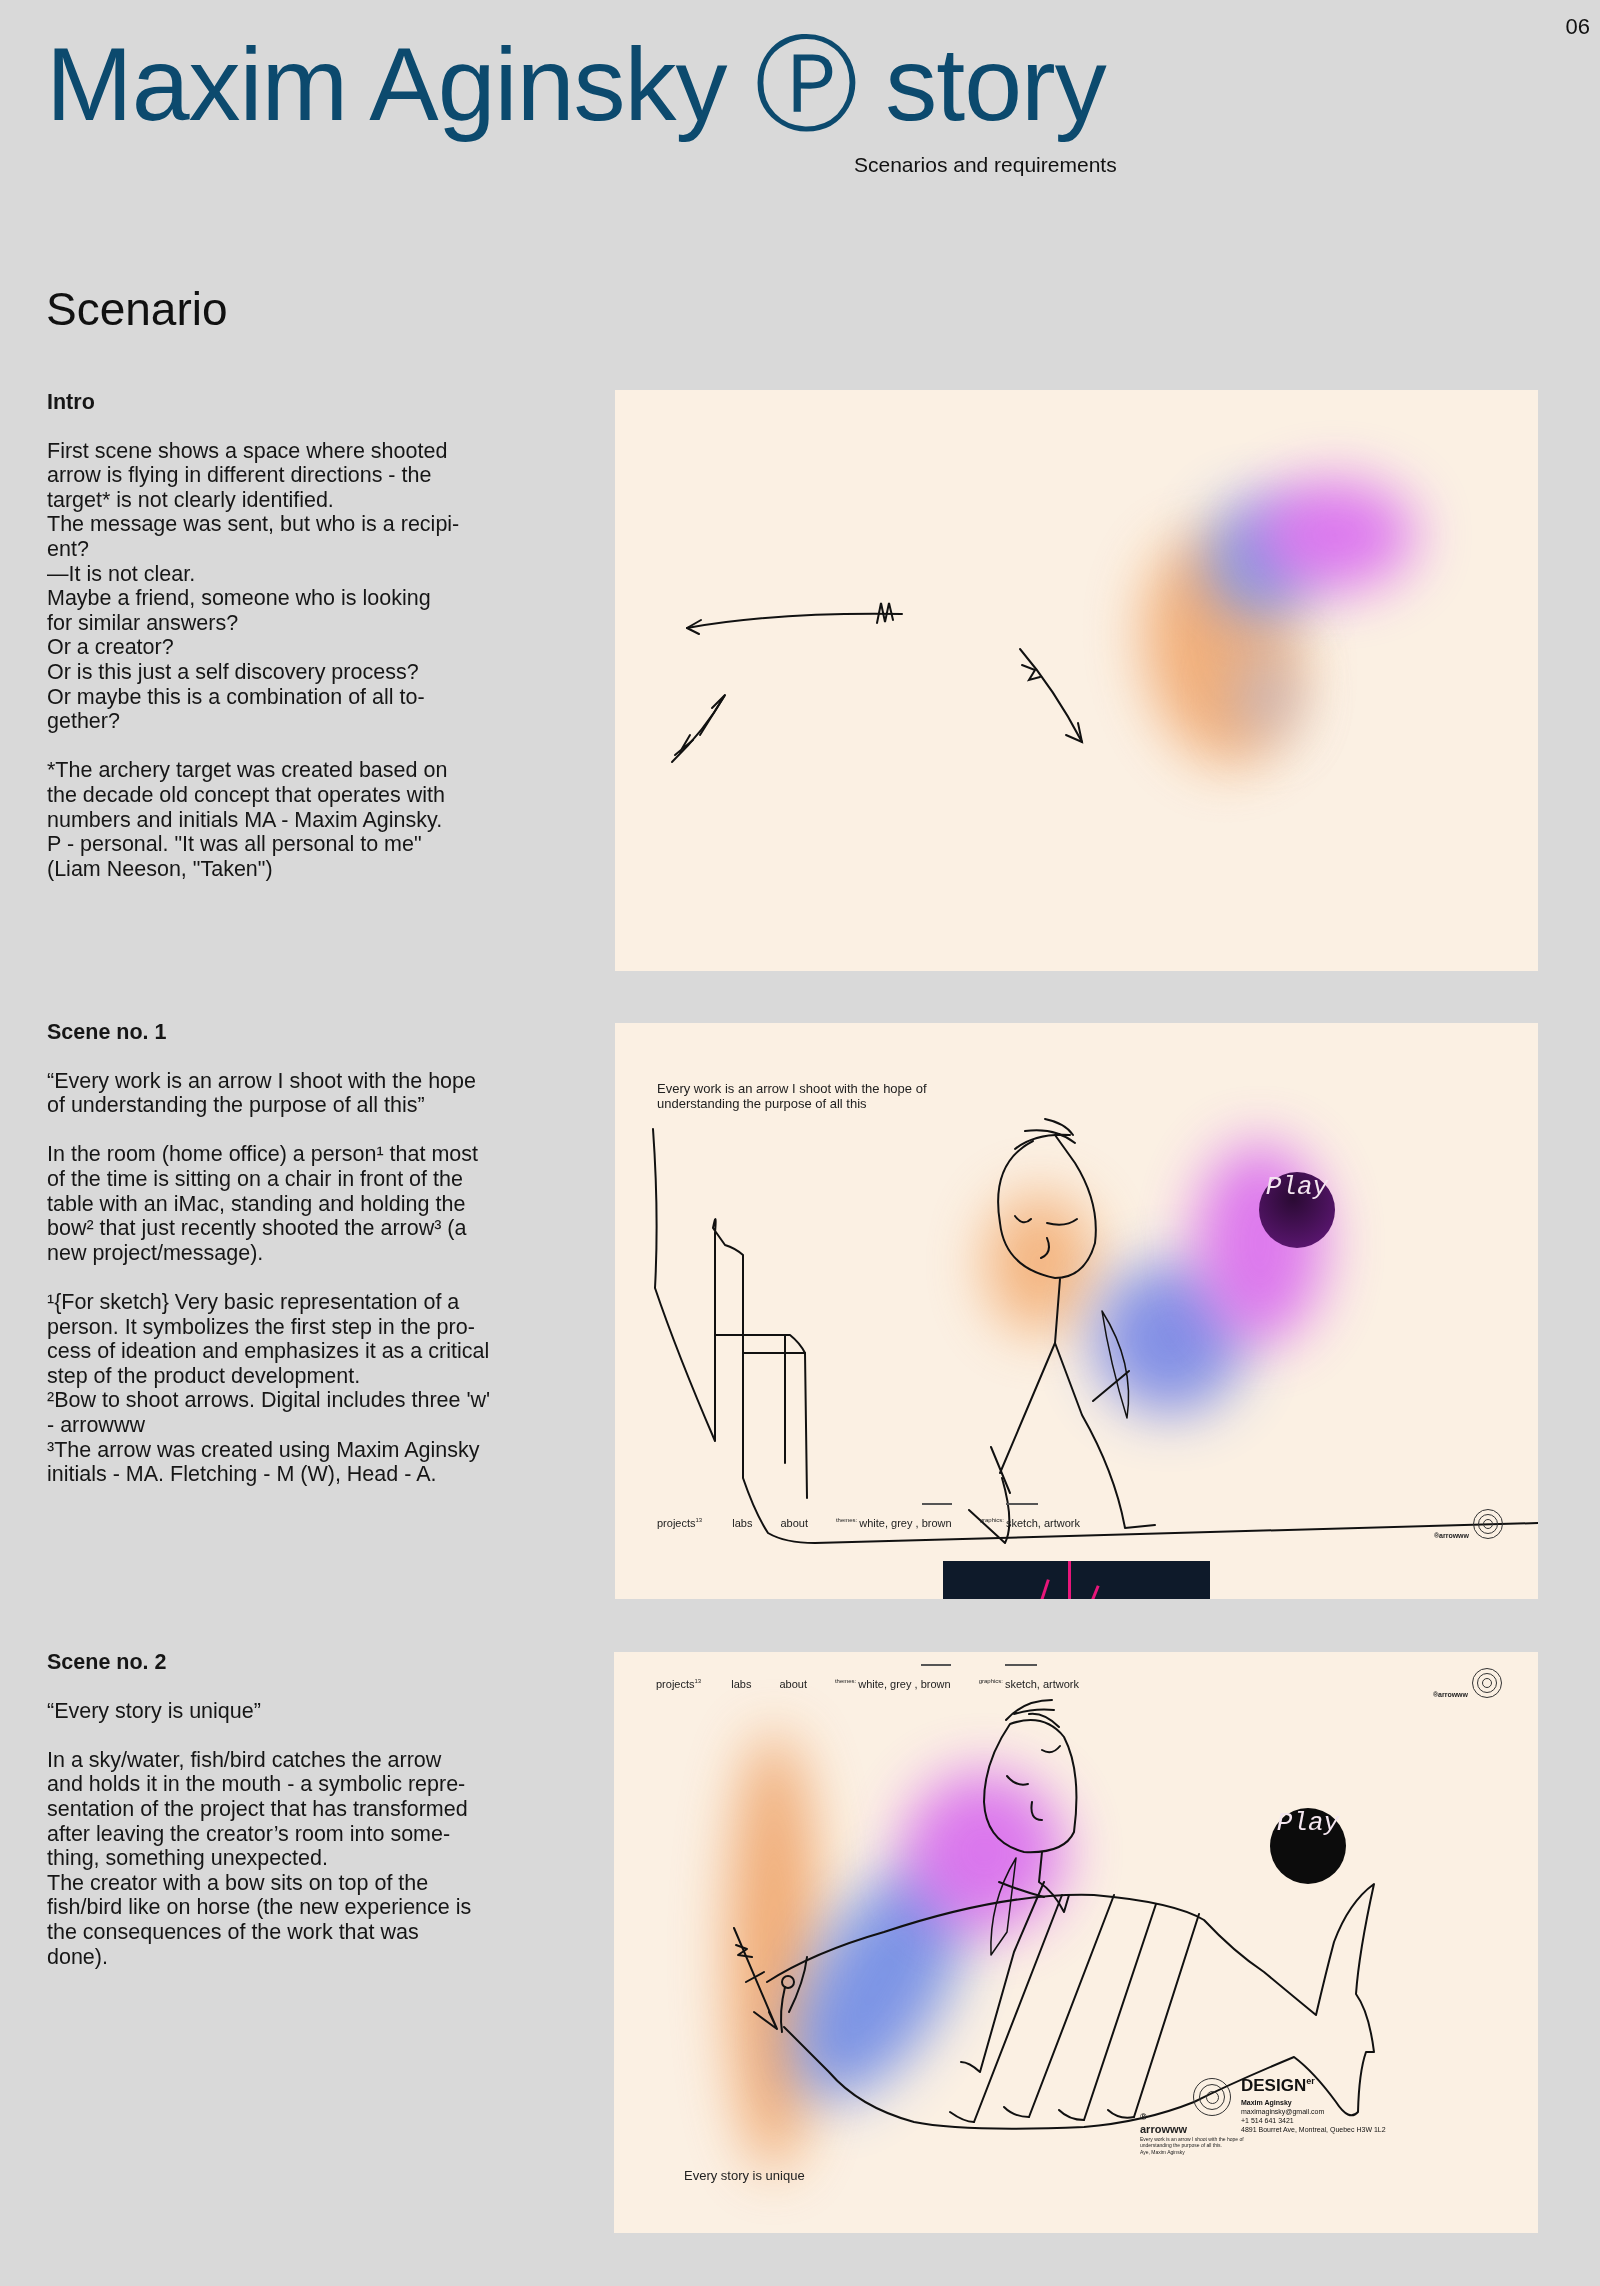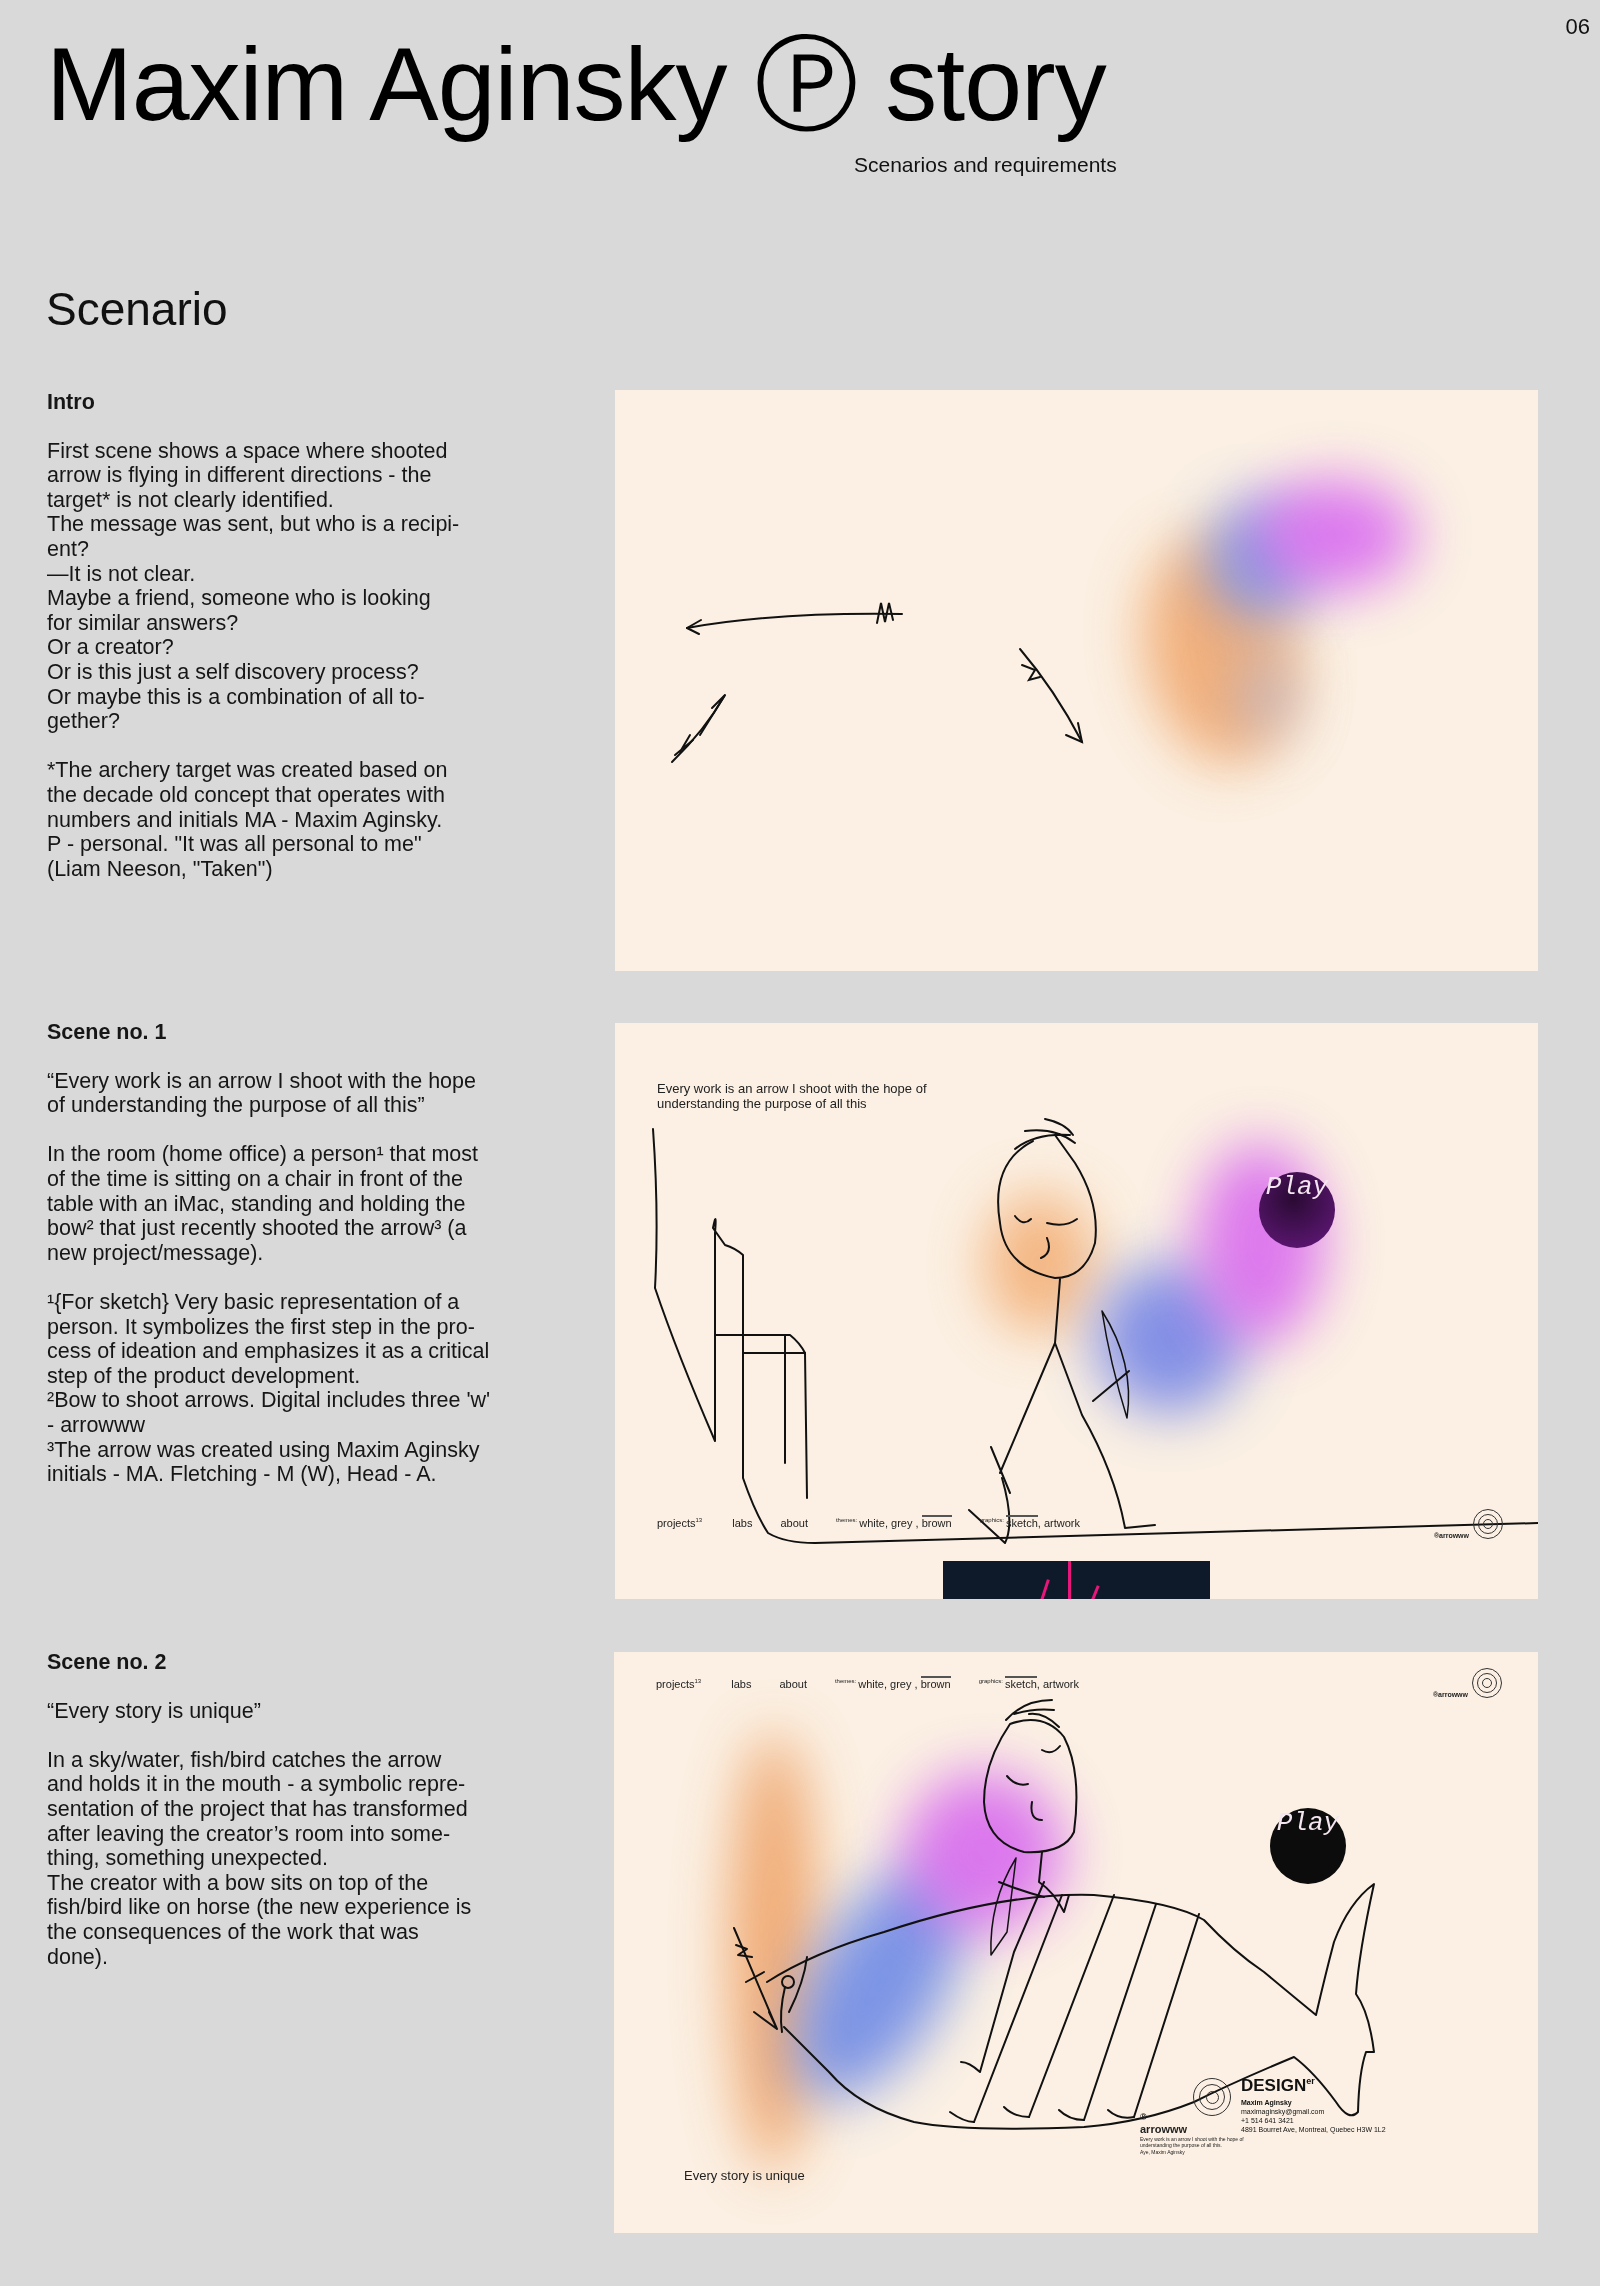--- a/index.html
+++ b/index.html
@@ -1,36 +1,36 @@
 <!DOCTYPE html>
 <html><head>
 <meta charset="utf-8">
 <style>
   * { box-sizing: border-box; margin: 0; padding: 0; }
   html, body { width: 1600px; height: 2286px; background: #d9d9d9; overflow: hidden; }
   body { position: relative; font-family: "Liberation Sans", "DejaVu Sans", sans-serif; color: #111; }
 
   .page-num { position: absolute; right: 10px; top: 14px; font-size: 22px; color: #111; }
-  .title { position: absolute; left: 46px; top: 32px; font-size: 104px; font-weight: 400; letter-spacing: -1px; line-height: 1; color: #000000; }
+  .title { position: absolute; left: 46px; top: 32px; font-size: 104px; font-weight: 400; letter-spacing: -1px; line-height: 1; color: #0c4a6e; }
   .subtitle { position: absolute; left: 854px; top: 153px; font-size: 21px; color: #111; }
   .section-title { position: absolute; left: 46px; top: 282px; font-size: 46px; font-weight: 400; color: #111; }
 
   .text-col { position: absolute; left: 47px; width: 500px; font-size: 21.5px; line-height: 24.6px; color: #161616; }
   .text-col h3 { font-size: 21.5px; font-weight: 700; margin-bottom: 24px; }
   .text-col p { white-space: pre-line; margin-bottom: 24.6px; }
 
   .frame { position: absolute; background: #fbf0e3; overflow: hidden; }
   .frame svg.sketch { position: absolute; left: 0; top: 0; }
 
   .blob { position: absolute; border-radius: 50%; filter: blur(28px); }
 
   .nav { position: absolute; display: flex; align-items: baseline; font-size: 11px; color: #222; }
   .nav span { margin-right: 28px; }
   .nav sup, .nav .tiny { font-size: 6px; vertical-align: super; margin-right: 2px; }
-  .nav .over { border-top: 2px solid #555; padding-top: 0; text-align: right; }
+  .nav .over { border-top: 2px solid #555; padding-top: 12px; text-align: right; }
   .nav .plain { margin-right: 0; }
 
   .play { position: absolute; border-radius: 50%; display: flex; justify-content: center; color: #f4e6f0; font-family: Liberation Mono, monospace; font-style: italic; }
 
   .brand { position: absolute; display: flex; align-items: flex-end; gap: 4px; font-size: 7px; font-weight: 700; color: #222; }
   .rings { border-radius: 50%; border: 1.5px solid #333; display: flex; align-items: center; justify-content: center; }
 
   .frame-caption { position: absolute; font-size: 13px; color: #222; line-height: 14px; }
   .card { position: absolute; color: #111; }
 </style>

